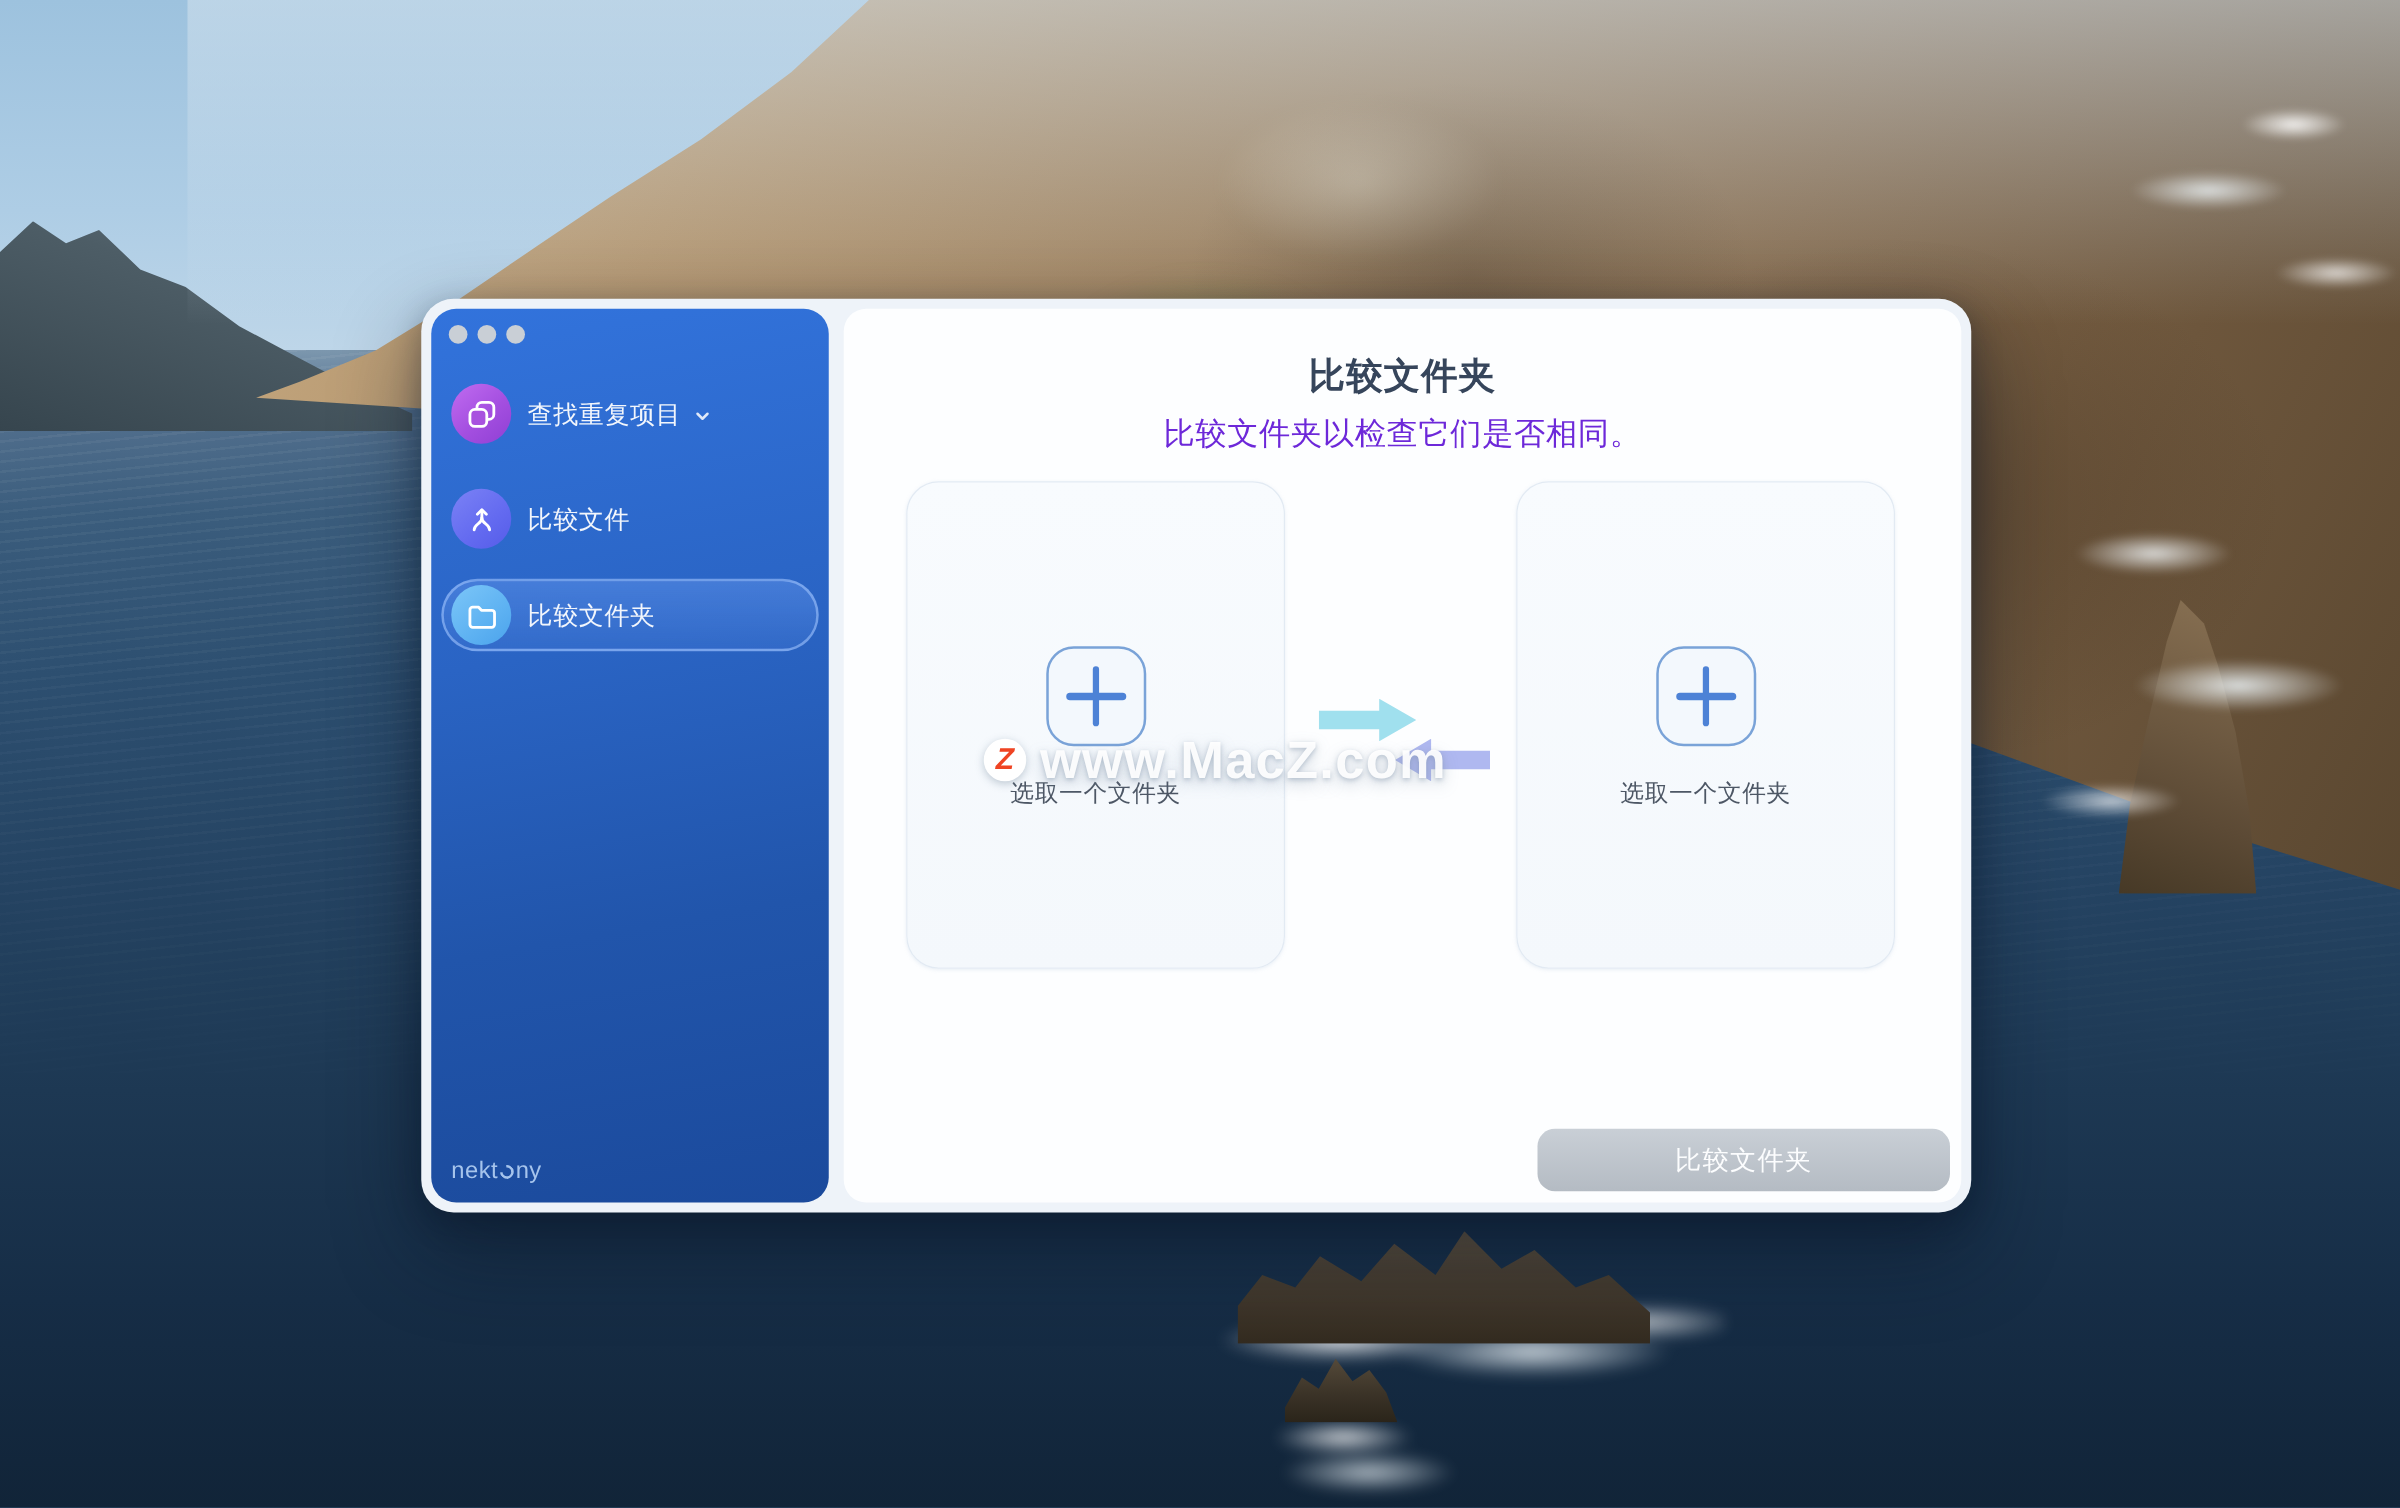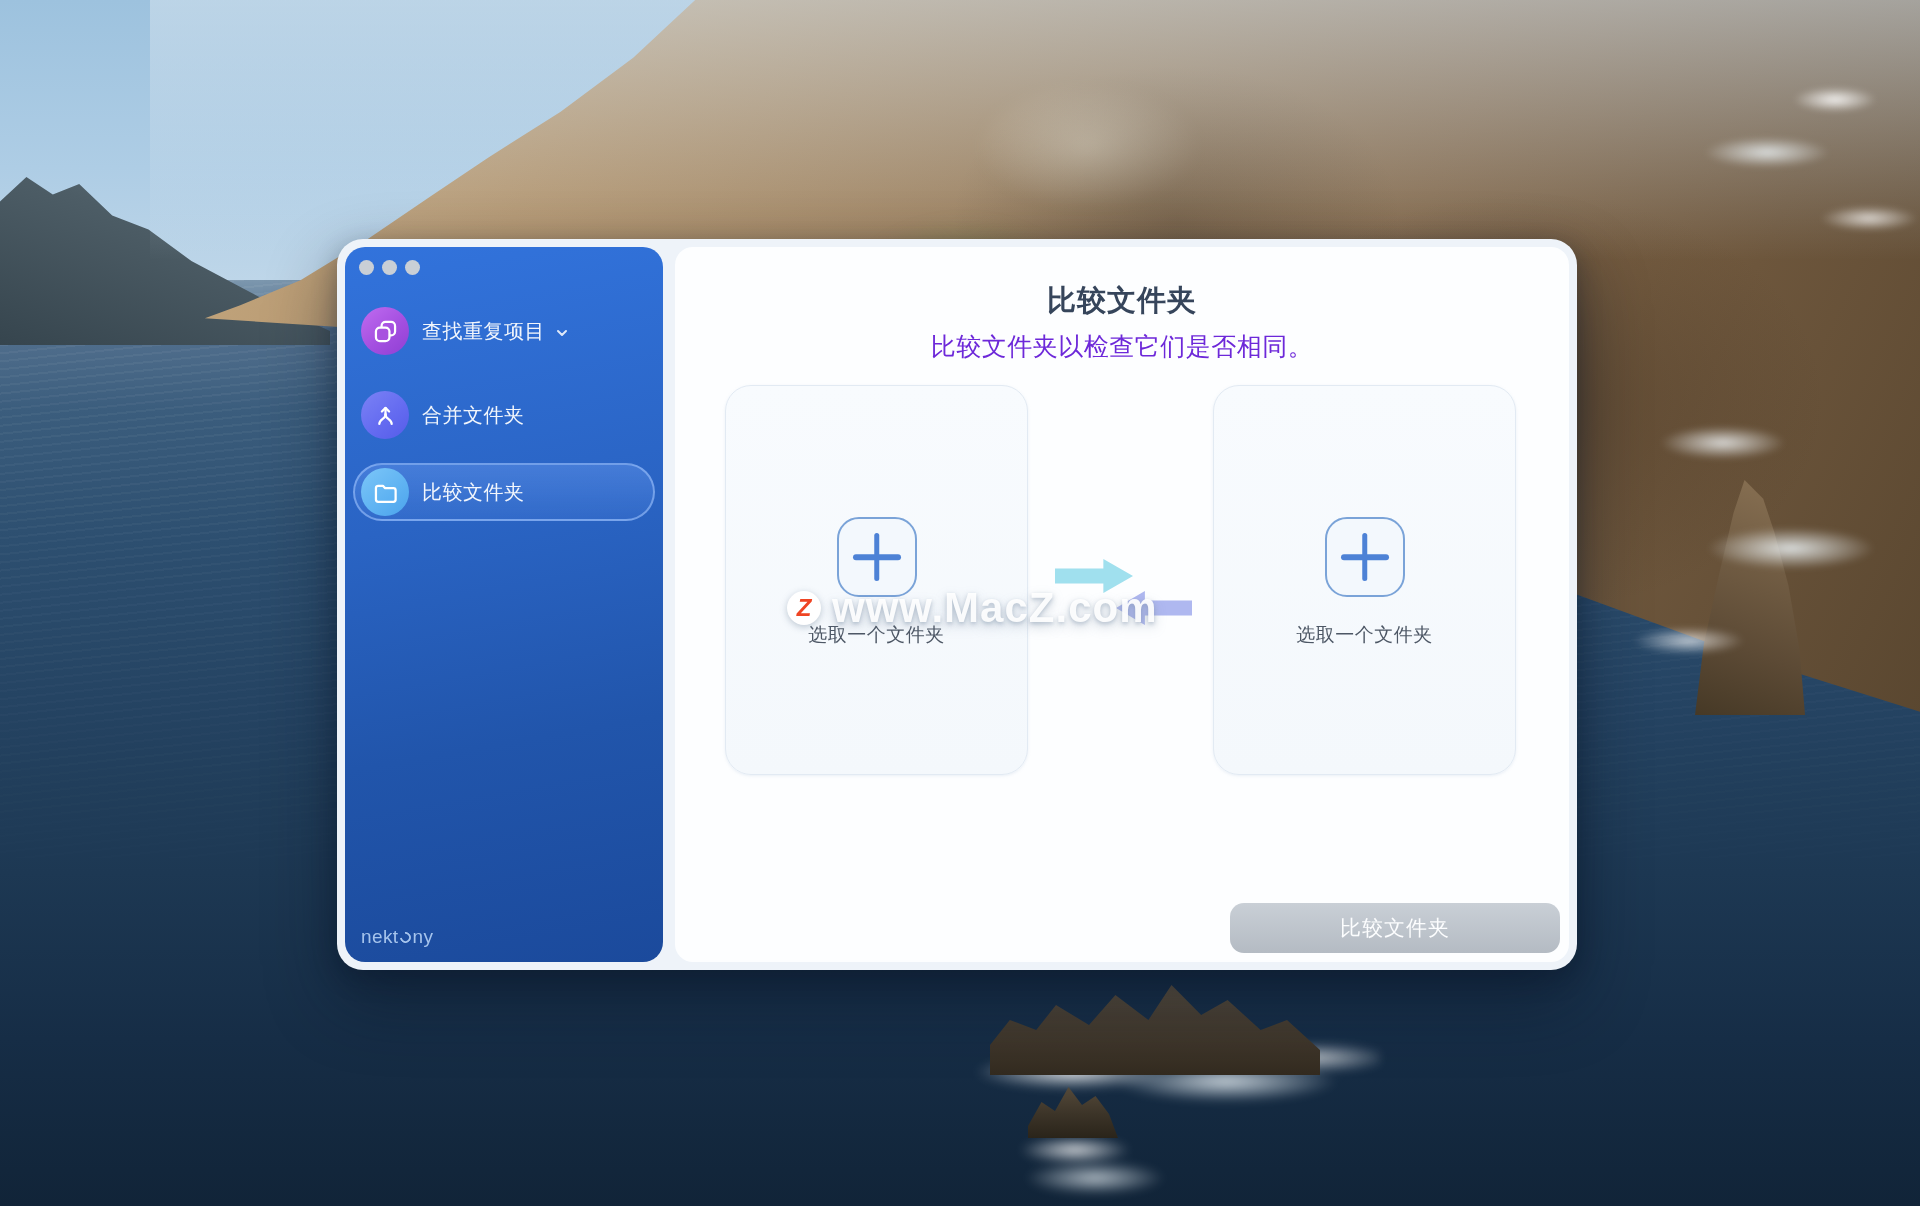--- a/index.html
+++ b/index.html
@@ -174,21 +174,21 @@
 
     <div class="nav-item" style="top:139px;">
       <span class="nav-icon ic-indigo">
         <svg width="27" height="27" viewBox="0 0 24 24" fill="none" stroke="#ffffff" stroke-width="2" stroke-linecap="round" stroke-linejoin="round">
           <path d="M6.5 19.5 C6.5 15 12 15.5 12 11"></path>
           <path d="M17.5 19.5 C17.5 15 12 15.5 12 11"></path>
           <path d="M12 11 V5.5"></path>
           <path d="M8.8 8.4 L12 5.2 L15.2 8.4"></path>
         </svg>
       </span>
-      <span class="nav-label">合并文件夹</span>
+      <span class="nav-label">比较文件</span>
     </div>
 
     <div class="nav-item selected" style="top:216px;">
       <span class="nav-icon ic-blue">
         <svg width="27" height="27" viewBox="0 0 24 24" fill="none" stroke="#ffffff" stroke-width="2" stroke-linejoin="round">
           <path d="M3.5 8 a2 2 0 0 1 2 -2 h4.2 l2 2.2 h7.3 a2 2 0 0 1 2 2 v8.1 a2 2 0 0 1 -2 2 h-13.5 a2 2 0 0 1 -2 -2 z"></path>
         </svg>
       </span>
       <span class="nav-label">比较文件夹</span>
     </div>

